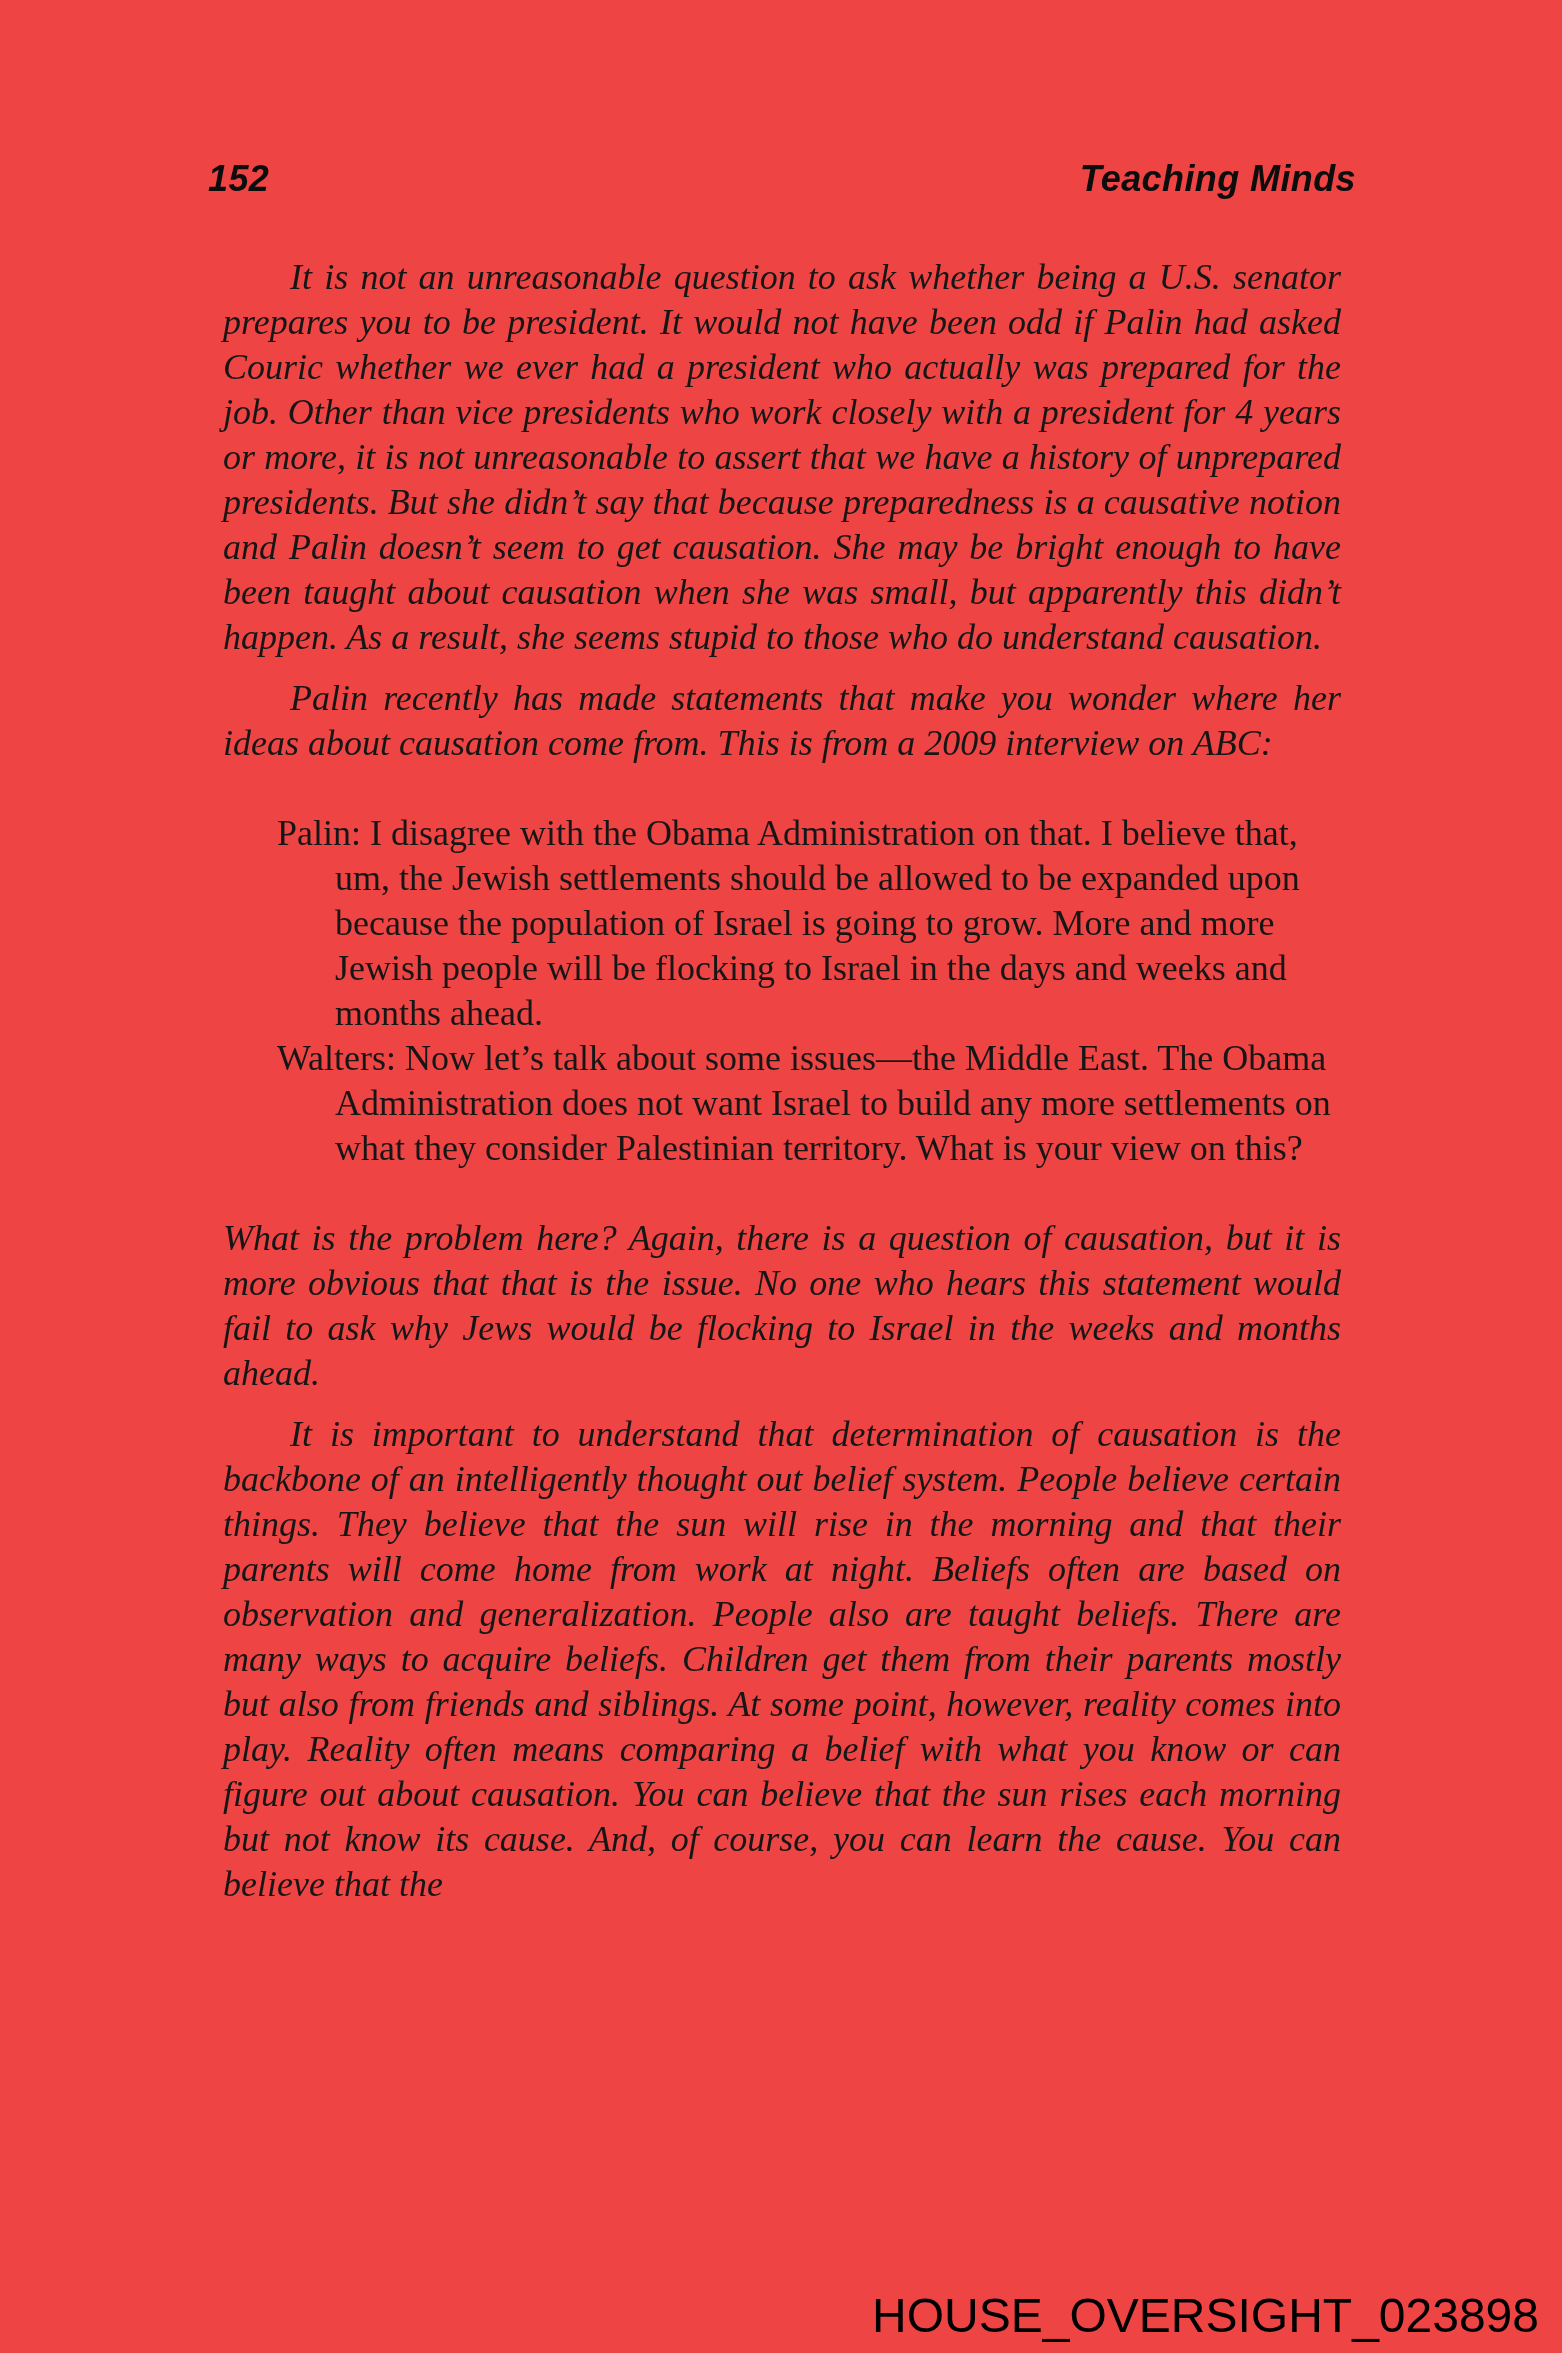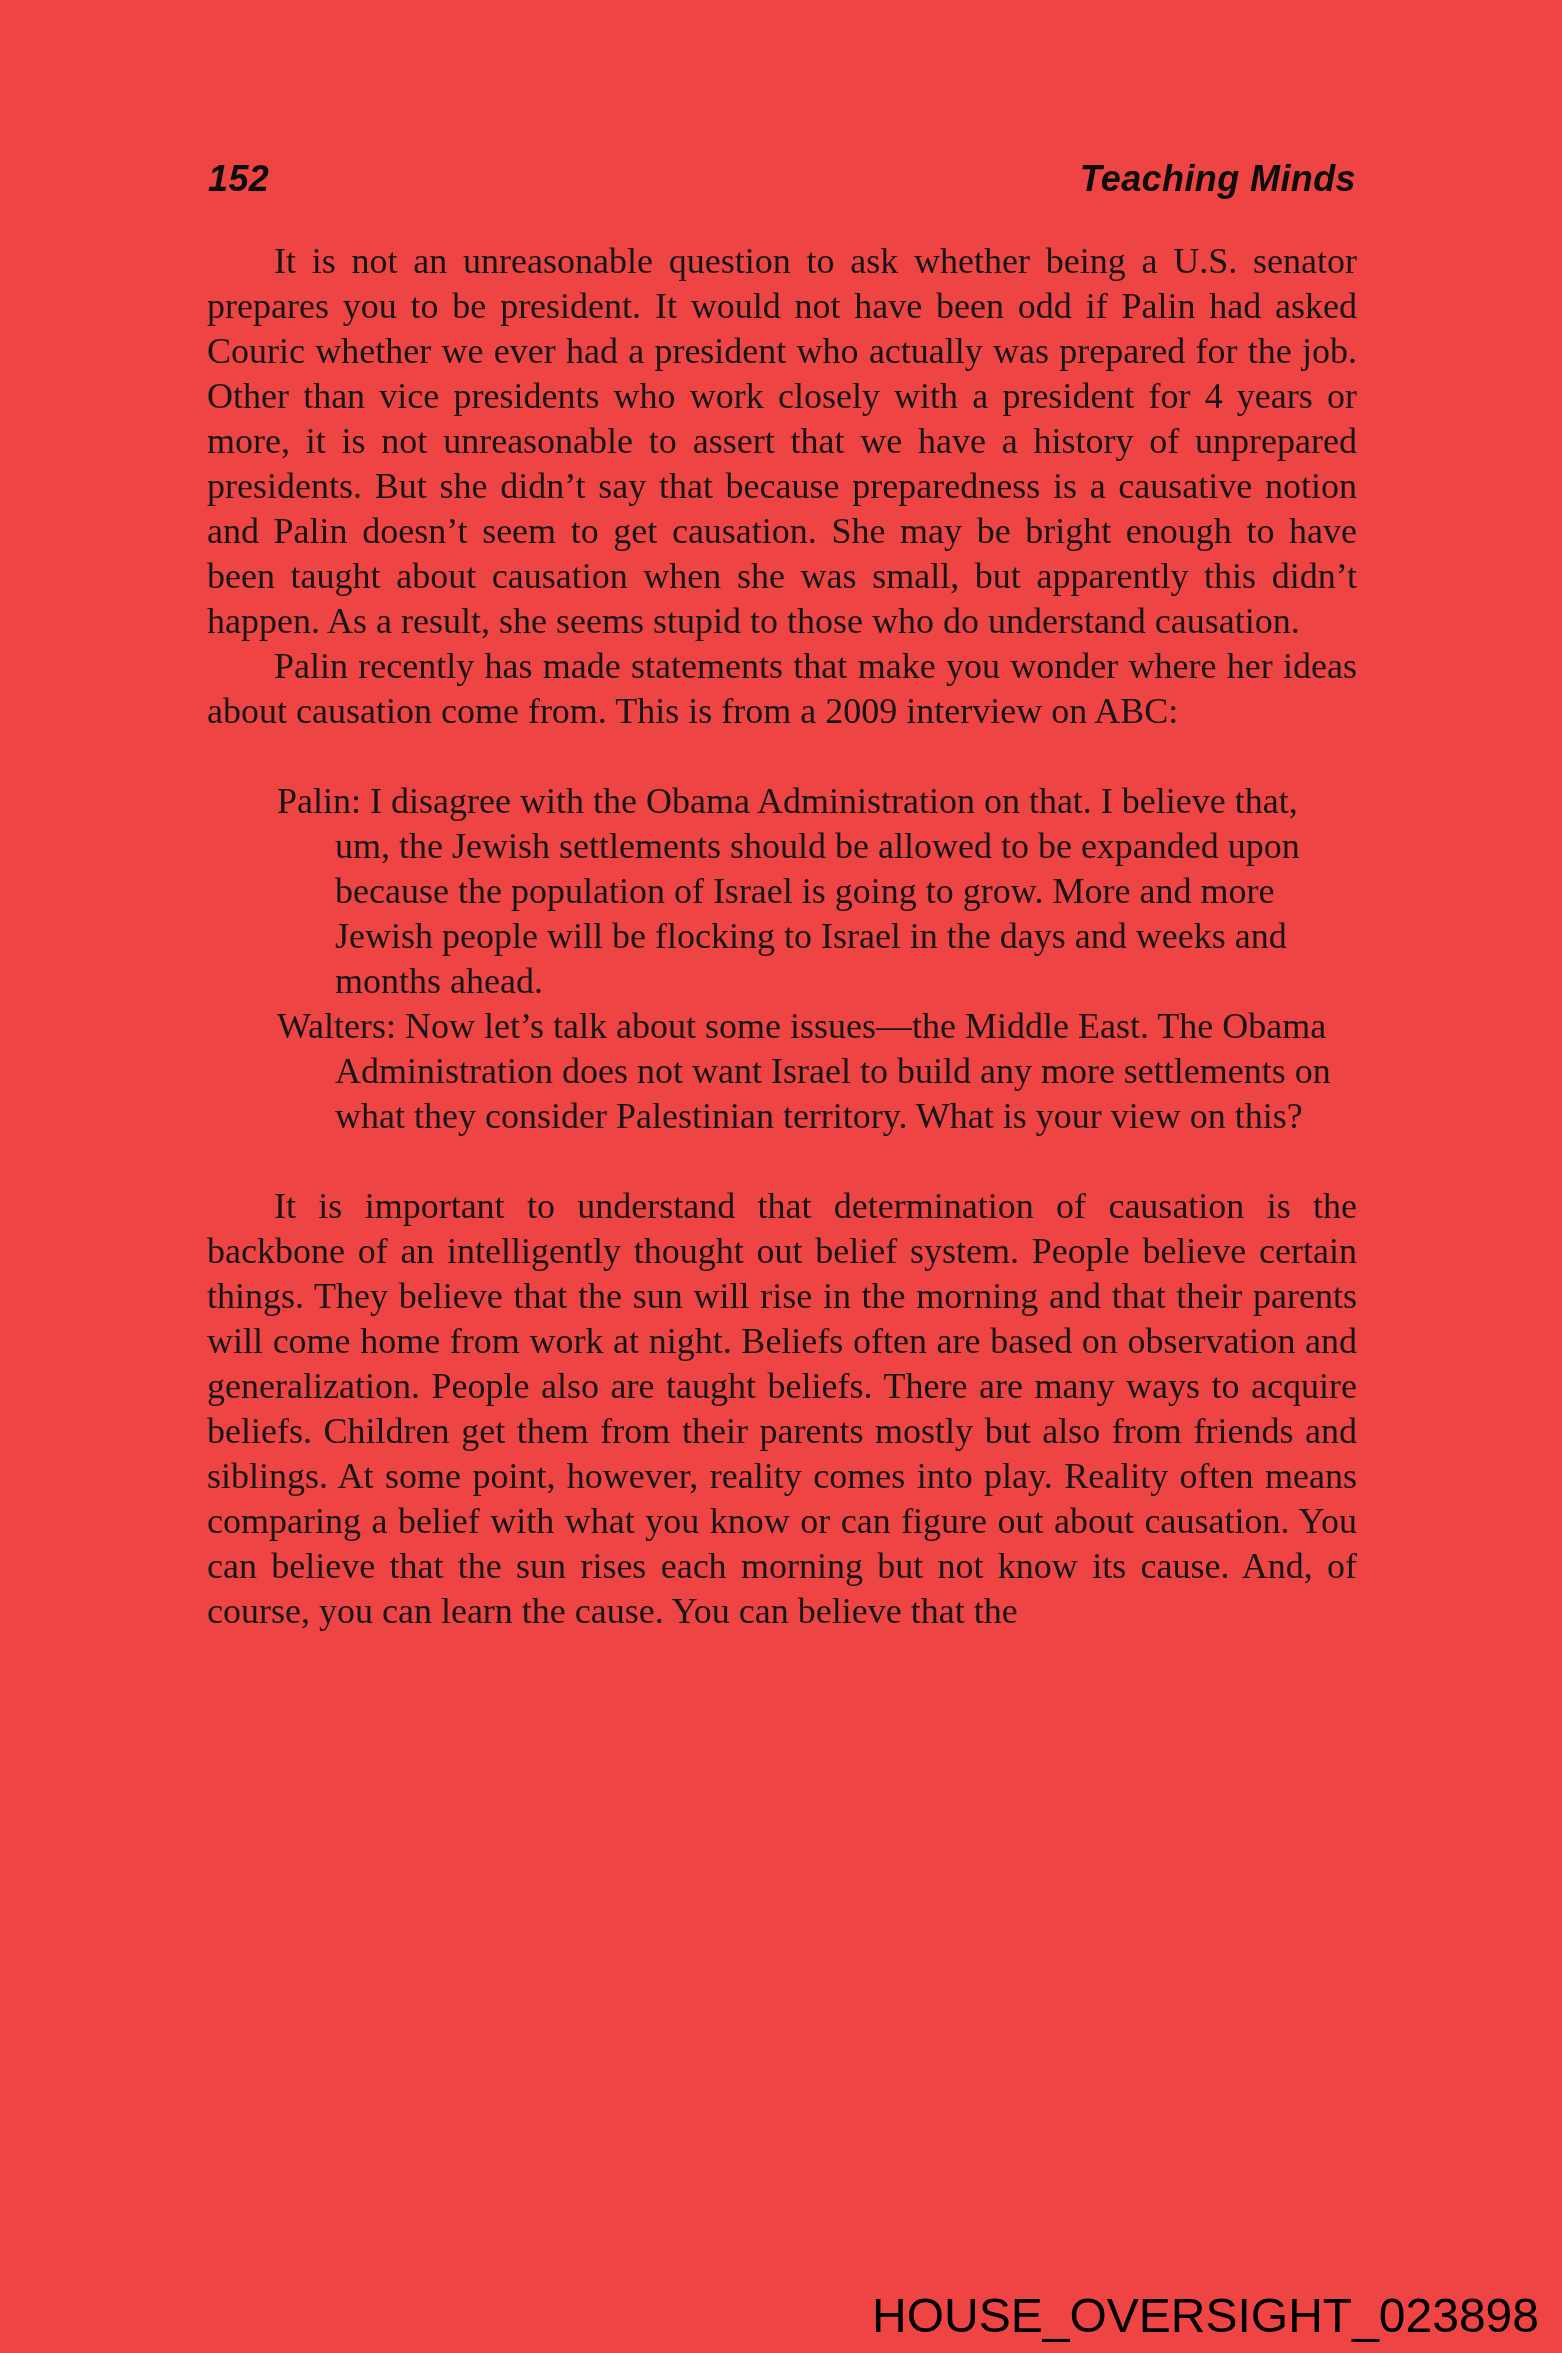--- a/index.html
+++ b/index.html
@@ -30,23 +30,24 @@
     position: absolute;
     left: 207px;
     top: 239px;
     width: 1150px;
     font-family: "Liberation Serif", serif;
     font-size: 36px;
     line-height: 45px;
     color: #161616;
   }
   .para {
-    margin: 0;
+    margin: 16px;
     text-align: justify;
     text-indent: 67px;
+    font-style: italic;
   }
   .para.no-indent { text-indent: 0; }
   .interview-quote {
     margin: 45px 0;
     text-align: left;
   }
   .quote-entry {
     padding-left: 128px;
     text-indent: -58px;
     margin: 0;
@@ -81,20 +82,21 @@
       <p class="quote-entry">
         <span>Palin:</span>
         <span>I disagree with the Obama Administration on that. I believe that, um, the Jewish settlements should be allowed to be expanded upon because the population of Israel is going to grow. More and more Jewish people will be flocking to Israel in the days and weeks and months ahead.</span>
       </p>
       <p class="quote-entry">
         <span>Walters:</span>
         <span>Now let’s talk about some issues—the Middle East. The Obama Administration does not want Israel to build any more settlements on what they consider Palestinian territory. What is your view on this?</span>
       </p>
     </div>
 
+    <p class="para no-indent">What is the problem here? Again, there is a question of causation, but it is more obvious that that is the issue. No one who hears this statement would fail to ask why Jews would be flocking to Israel in the weeks and months ahead.</p>
 
     <p class="para">It is important to understand that determination of causation is the backbone of an intelligently thought out belief system. People believe certain things. They believe that the sun will rise in the morning and that their parents will come home from work at night. Beliefs often are based on observation and generalization. People also are taught beliefs. There are many ways to acquire beliefs. Children get them from their parents mostly but also from friends and siblings. At some point, however, reality comes into play. Reality often means comparing a belief with what you know or can figure out about causation. You can believe that the sun rises each morning but not know its cause. And, of course, you can learn the cause. You can believe that the</p>
 
   </div>
 
   <div class="bates-stamp">HOUSE_OVERSIGHT_023898</div>
 
 </div>
 
 

